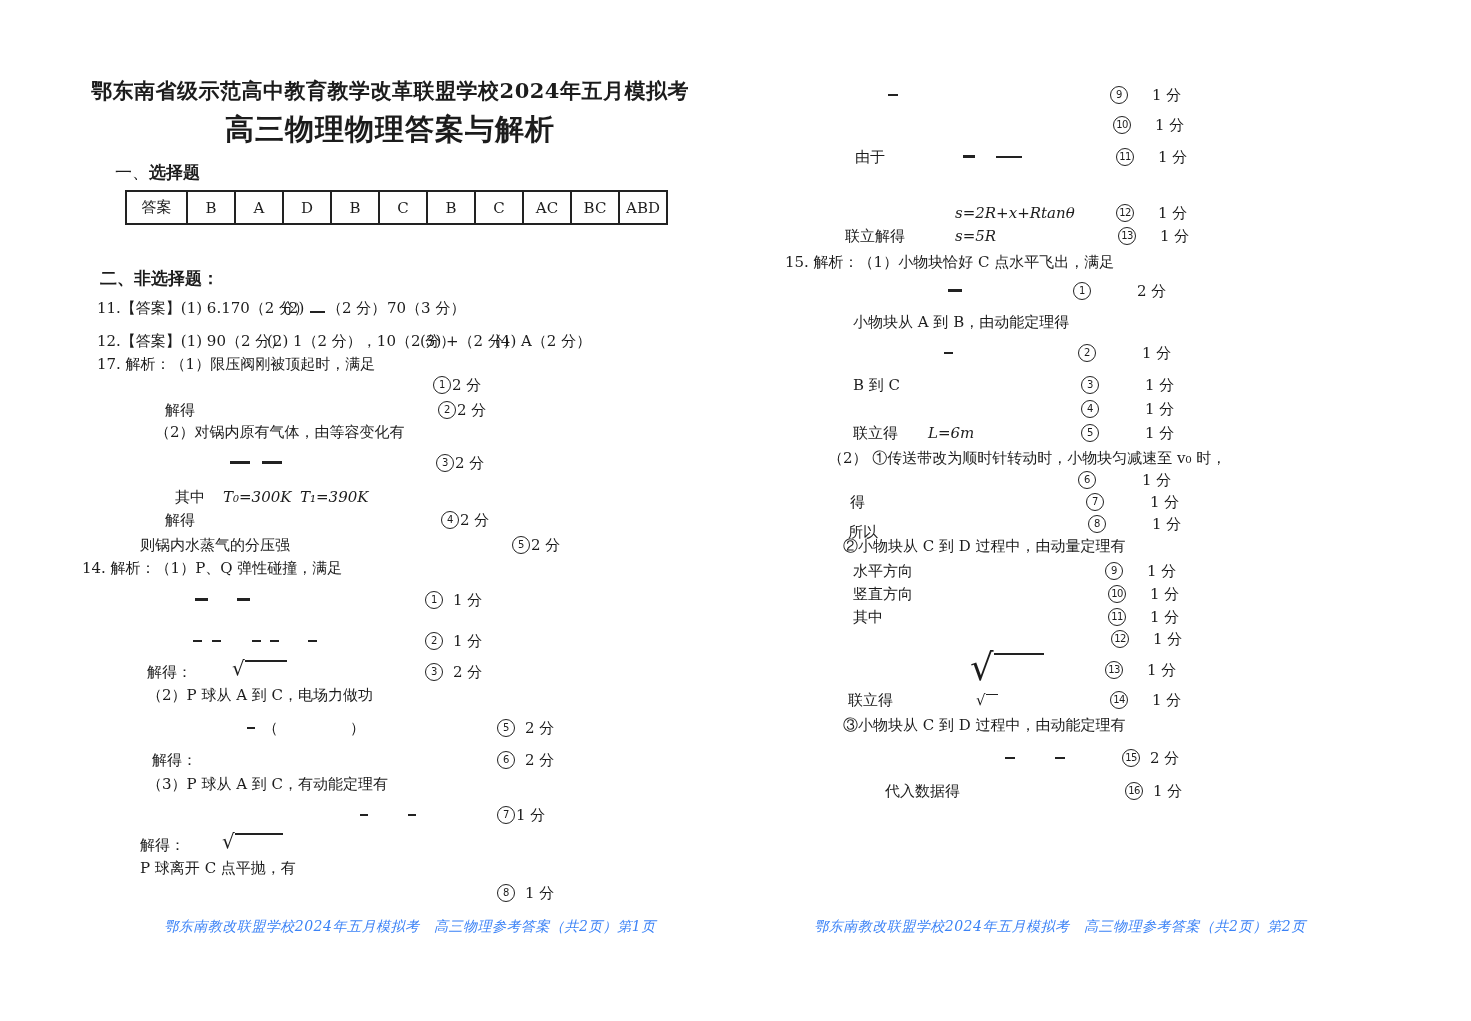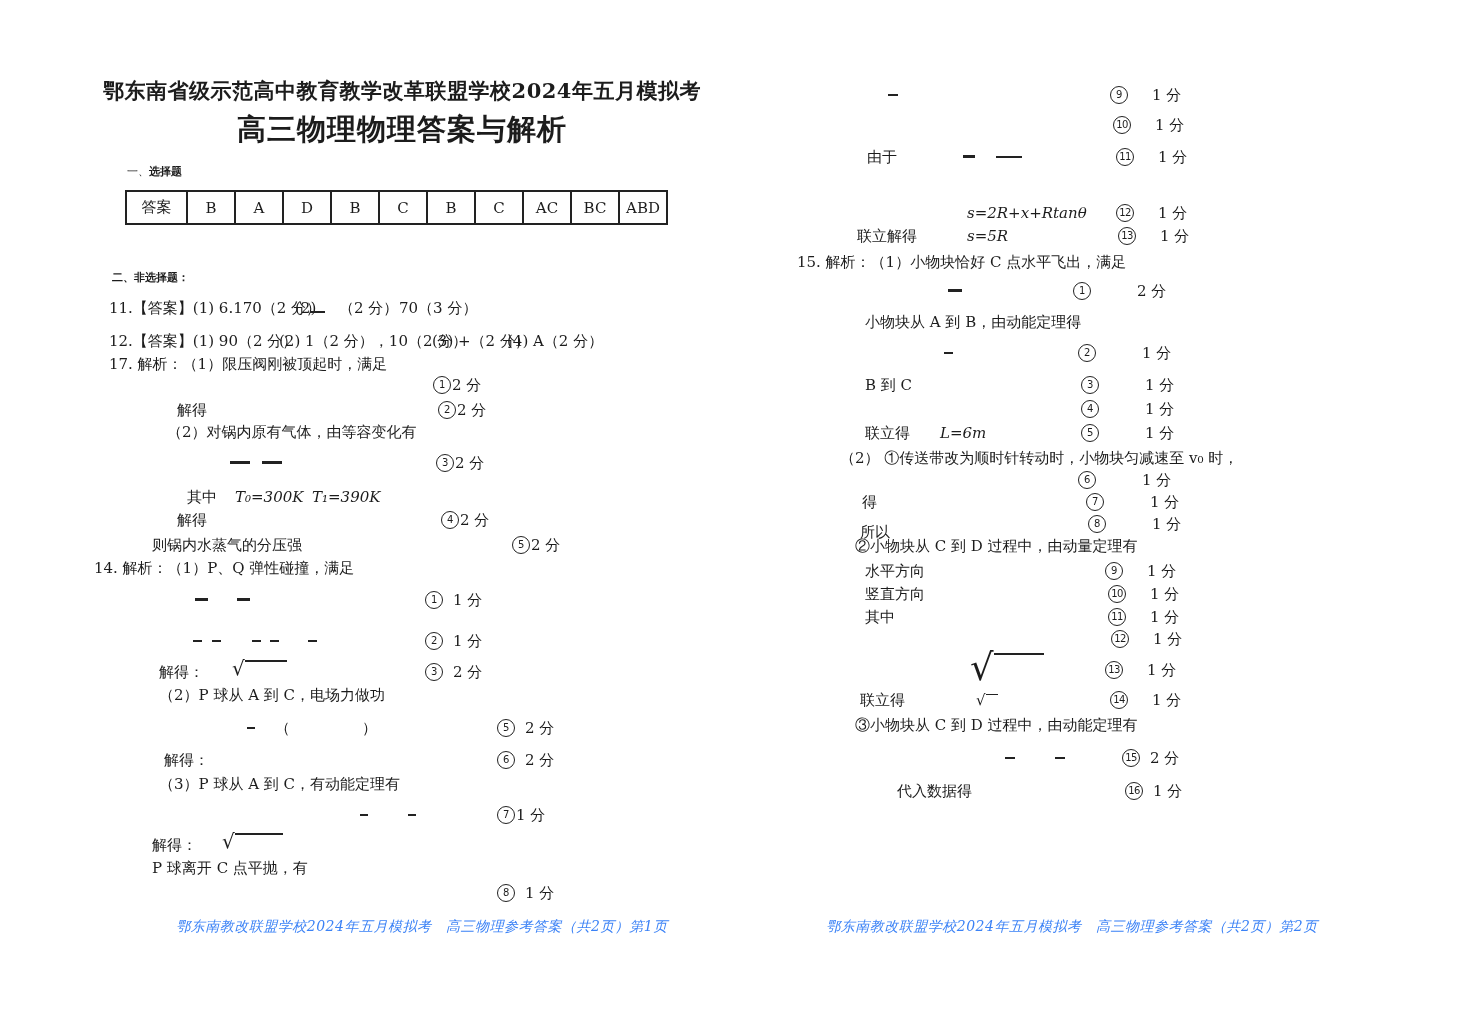--- a/index.html
+++ b/index.html
@@ -1,27 +1,27 @@
 <!DOCTYPE html>
 <html lang="zh"><head>
 <meta charset="utf-8">
 <style>
   html,body{margin:0;padding:0;background:#ffffff;}
   .canvas{
     position:relative;width:1471px;height:1021px;background:#ffffff;
     font-family:"DejaVu Serif","Liberation Serif",serif;color:#1c1c1c;overflow:hidden;
   }
   .page{position:absolute;inset:0;}
-  .seg{position:absolute;white-space:nowrap;font-size:15px;line-height:18px;padding-left:12px;}
+  .seg{position:absolute;white-space:nowrap;font-size:15px;line-height:18px;}
   .bold{font-weight:bold;}
   .ital{font-style:italic;}
   .center{text-align:center;}
   .title{font-size:21px;font-weight:bold;letter-spacing:.5px;}
   .subtitle{font-size:29px;font-weight:bold;letter-spacing:1px;}
-  .sech{font-size:11px;}
+  .sech{font-size:17px;}
   .footer{font-style:italic;font-size:14px;color:#3b82f6;letter-spacing:.5px;}
   .para{font-size:14.5px;letter-spacing:-.4px;}
   
   .anstable{position:absolute;left:125px;top:190px;border-collapse:collapse;table-layout:fixed;}
   .anstable td{
     border:2px solid #222;text-align:center;vertical-align:middle;
     font-size:15px;padding:0;height:31px;width:46px;background:#fff;
   }
   .anstable td.hcell{width:59px;}
   

